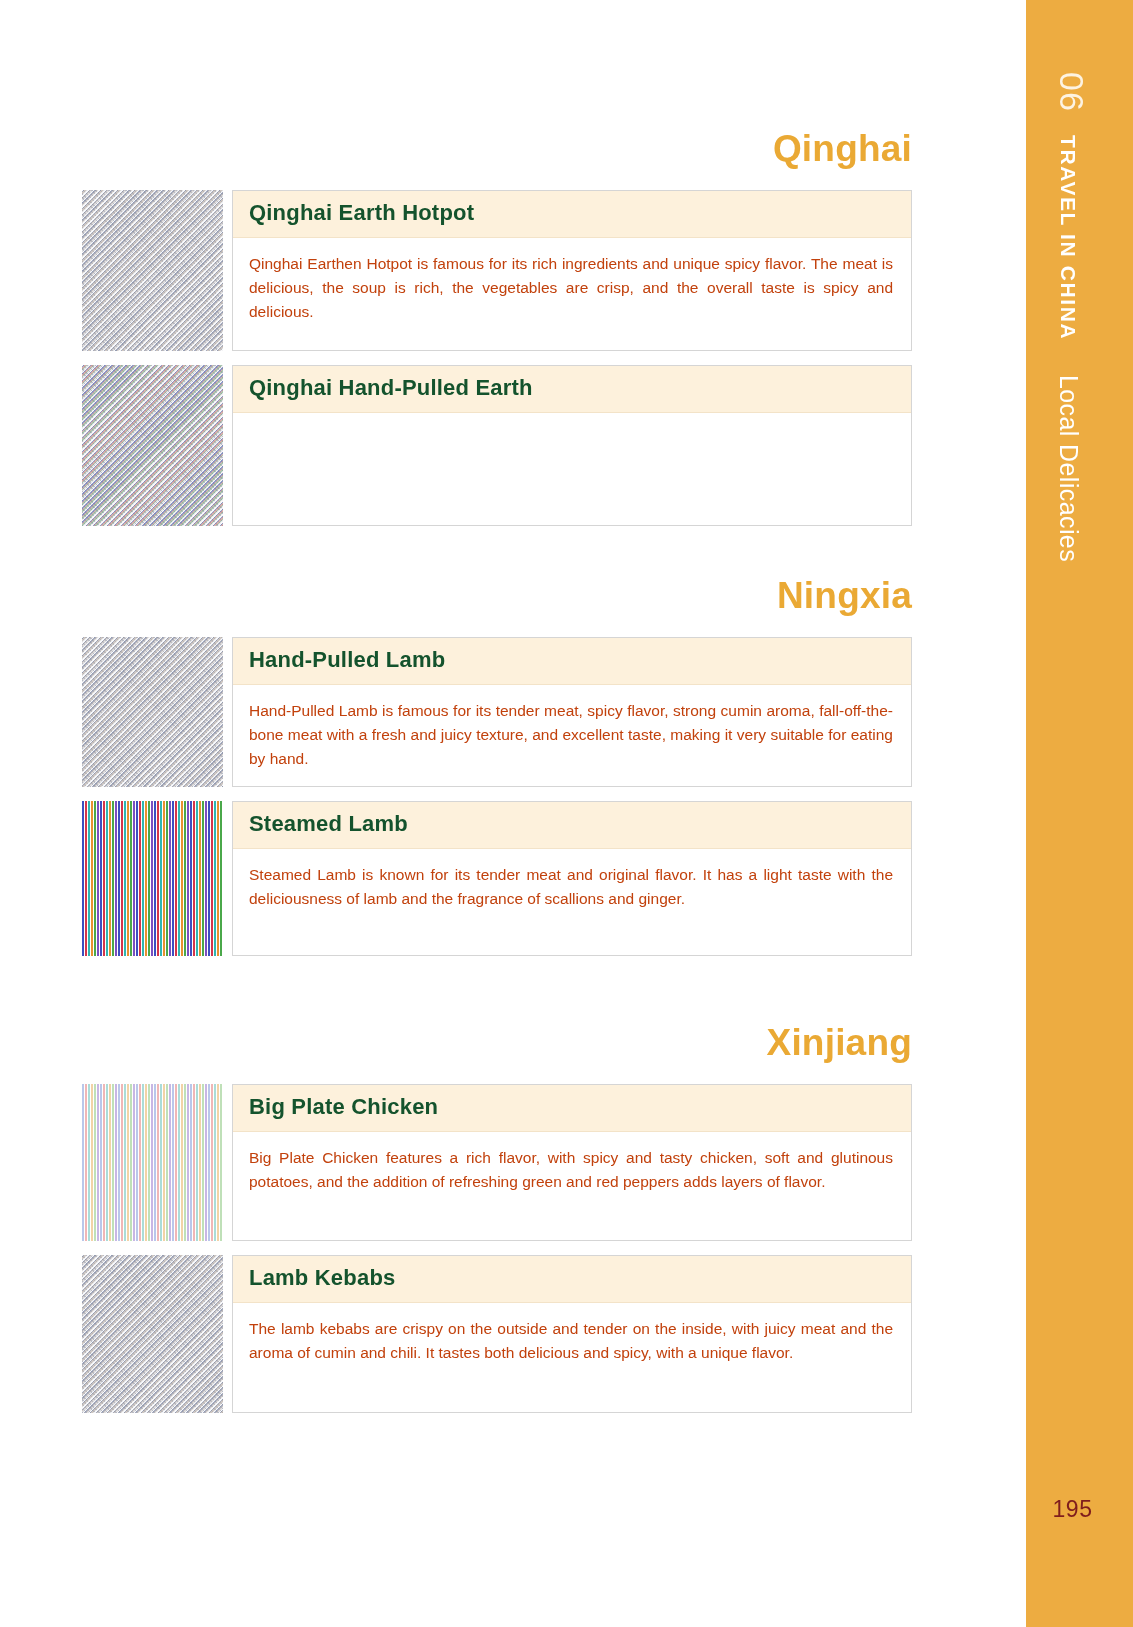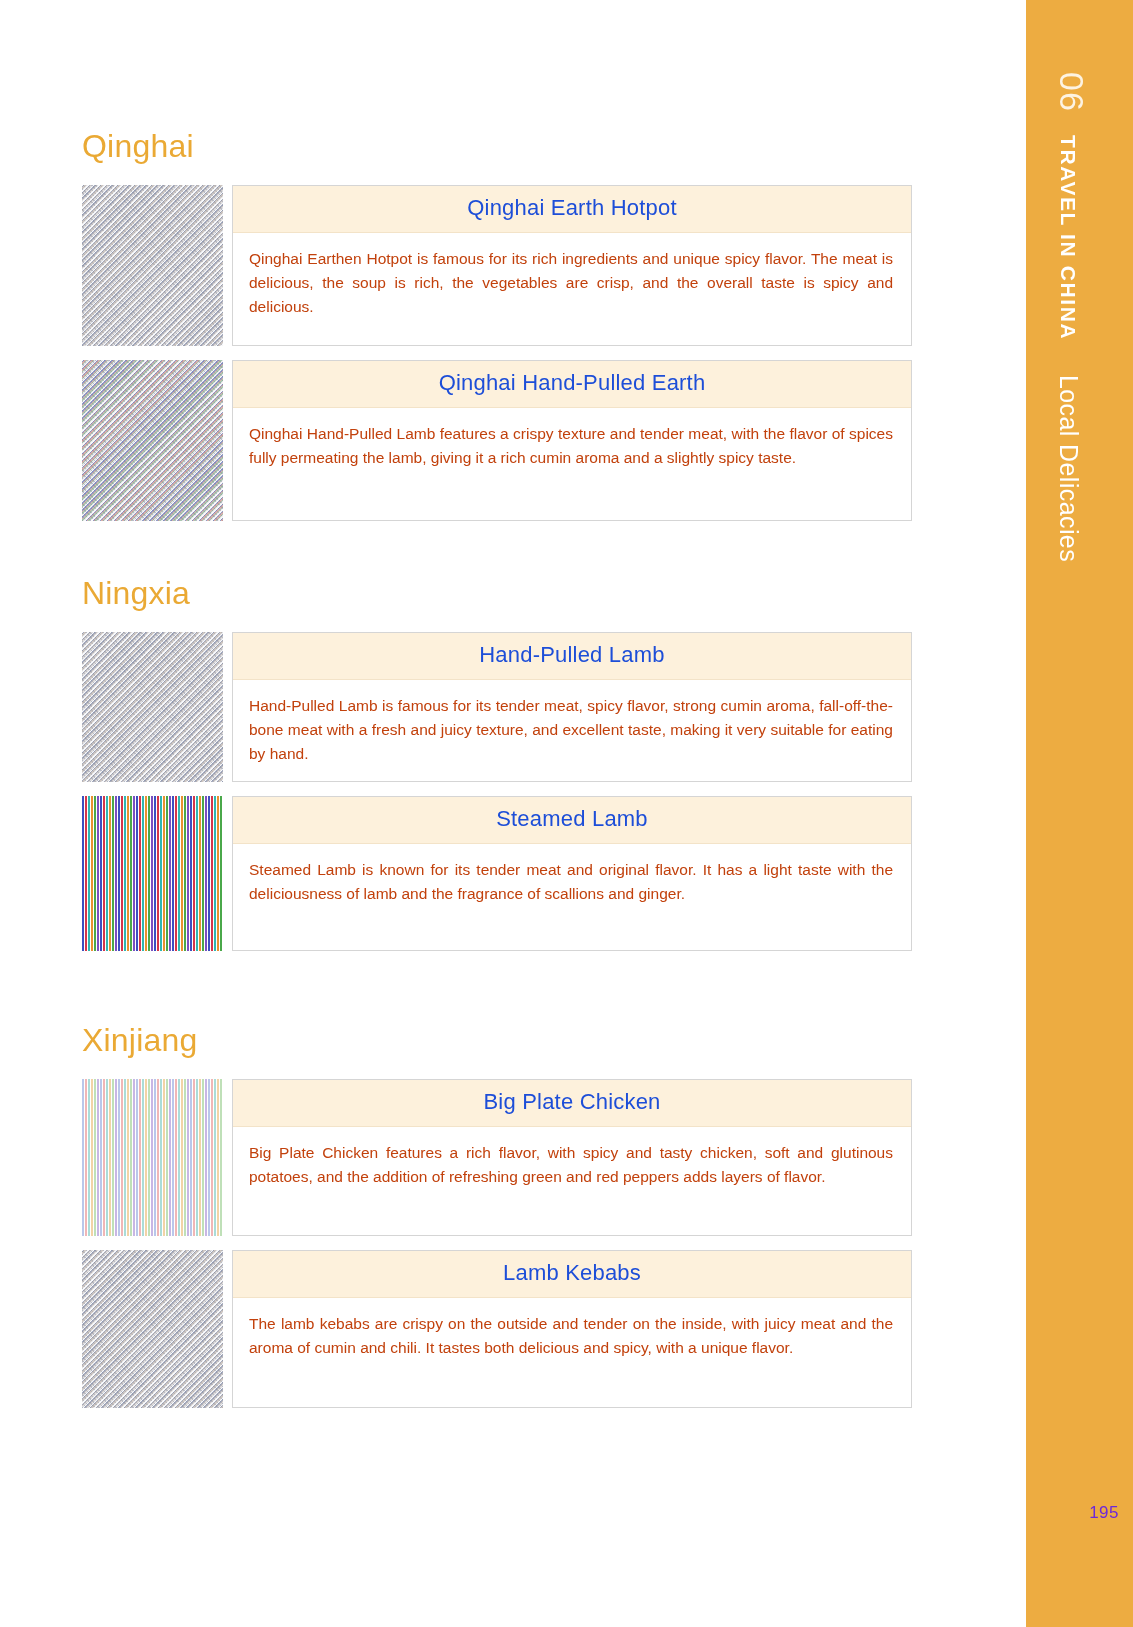--- a/index.html
+++ b/index.html
@@ -60,44 +60,45 @@
     font-size: 25px;
     font-weight: 400;
     letter-spacing: 0.4px;
   }
 
   #page-number {
     position: absolute;
     left: 0;
     right: 14px;
     bottom: 104px;
-    text-align: right;
-    font-size: 17px;
-    color: #6d28d9;
+    text-align: center;
+    font-size: 23px;
+    color: #7f1d1d;
     letter-spacing: 0.5px;
   }
 
   
   #content {
     position: absolute;
     top: 0;
     left: 0;
     width: 1026px;
     height: 1627px;
     padding: 0;
   }
 
   .province-block { position: absolute; left: 82px; width: 830px; }
 
   .province-heading {
-    font-size: 32px;
-    font-weight: normal;
+    font-size: 37px;
+    font-weight: bold;
     color: #eaa934;
     letter-spacing: 0.2px;
     margin-bottom: 20px;
+    text-align: right;
   }
 
   
   .dish-row {
     position: relative;
     display: flex;
     align-items: stretch;
     margin-bottom: 14px;
   }
 
@@ -183,24 +184,23 @@
   }
 
   .dish-card-header {
     background: #fdf1dc;
     padding: 9px 16px 11px 16px;
     border-bottom: 1px solid #f3e3c8;
   }
 
   .dish-name {
     font-size: 22px;
-    color: #1d4ed8;
+    color: #14532d;
     letter-spacing: 0.2px;
-    font-weight: 400;
-    text-align: center;
+    font-weight: 700;
   }
 
   .dish-desc {
     padding: 14px 18px 14px 16px;
     font-size: 15.5px;
     line-height: 1.55;
     color: #c2410c;
     text-align: justify;
   }
 </style>
@@ -227,21 +227,20 @@
       </div>
 
       <div class="dish-row" style="height:161px;">
         <div class="dish-thumb">
           <div class="thumb-inner pat-hatch-color"></div>
         </div>
         <div class="dish-card">
           <div class="dish-card-header">
             <div class="dish-name">Qinghai Hand-Pulled Earth</div>
           </div>
-          <div class="dish-desc">Qinghai Hand-Pulled Lamb features a crispy texture and tender meat, with the flavor of spices fully permeating the lamb, giving it a rich cumin aroma and a slightly spicy taste.</div>
         </div>
       </div>
     </div>
 
     <div class="province-block" style="top:1022px;">
       <div class="province-heading">Xinjiang</div>
 
       <div class="dish-row" style="height:157px;">
         <div class="dish-thumb">
           <div class="thumb-inner pat-stripe-pastel"></div>

